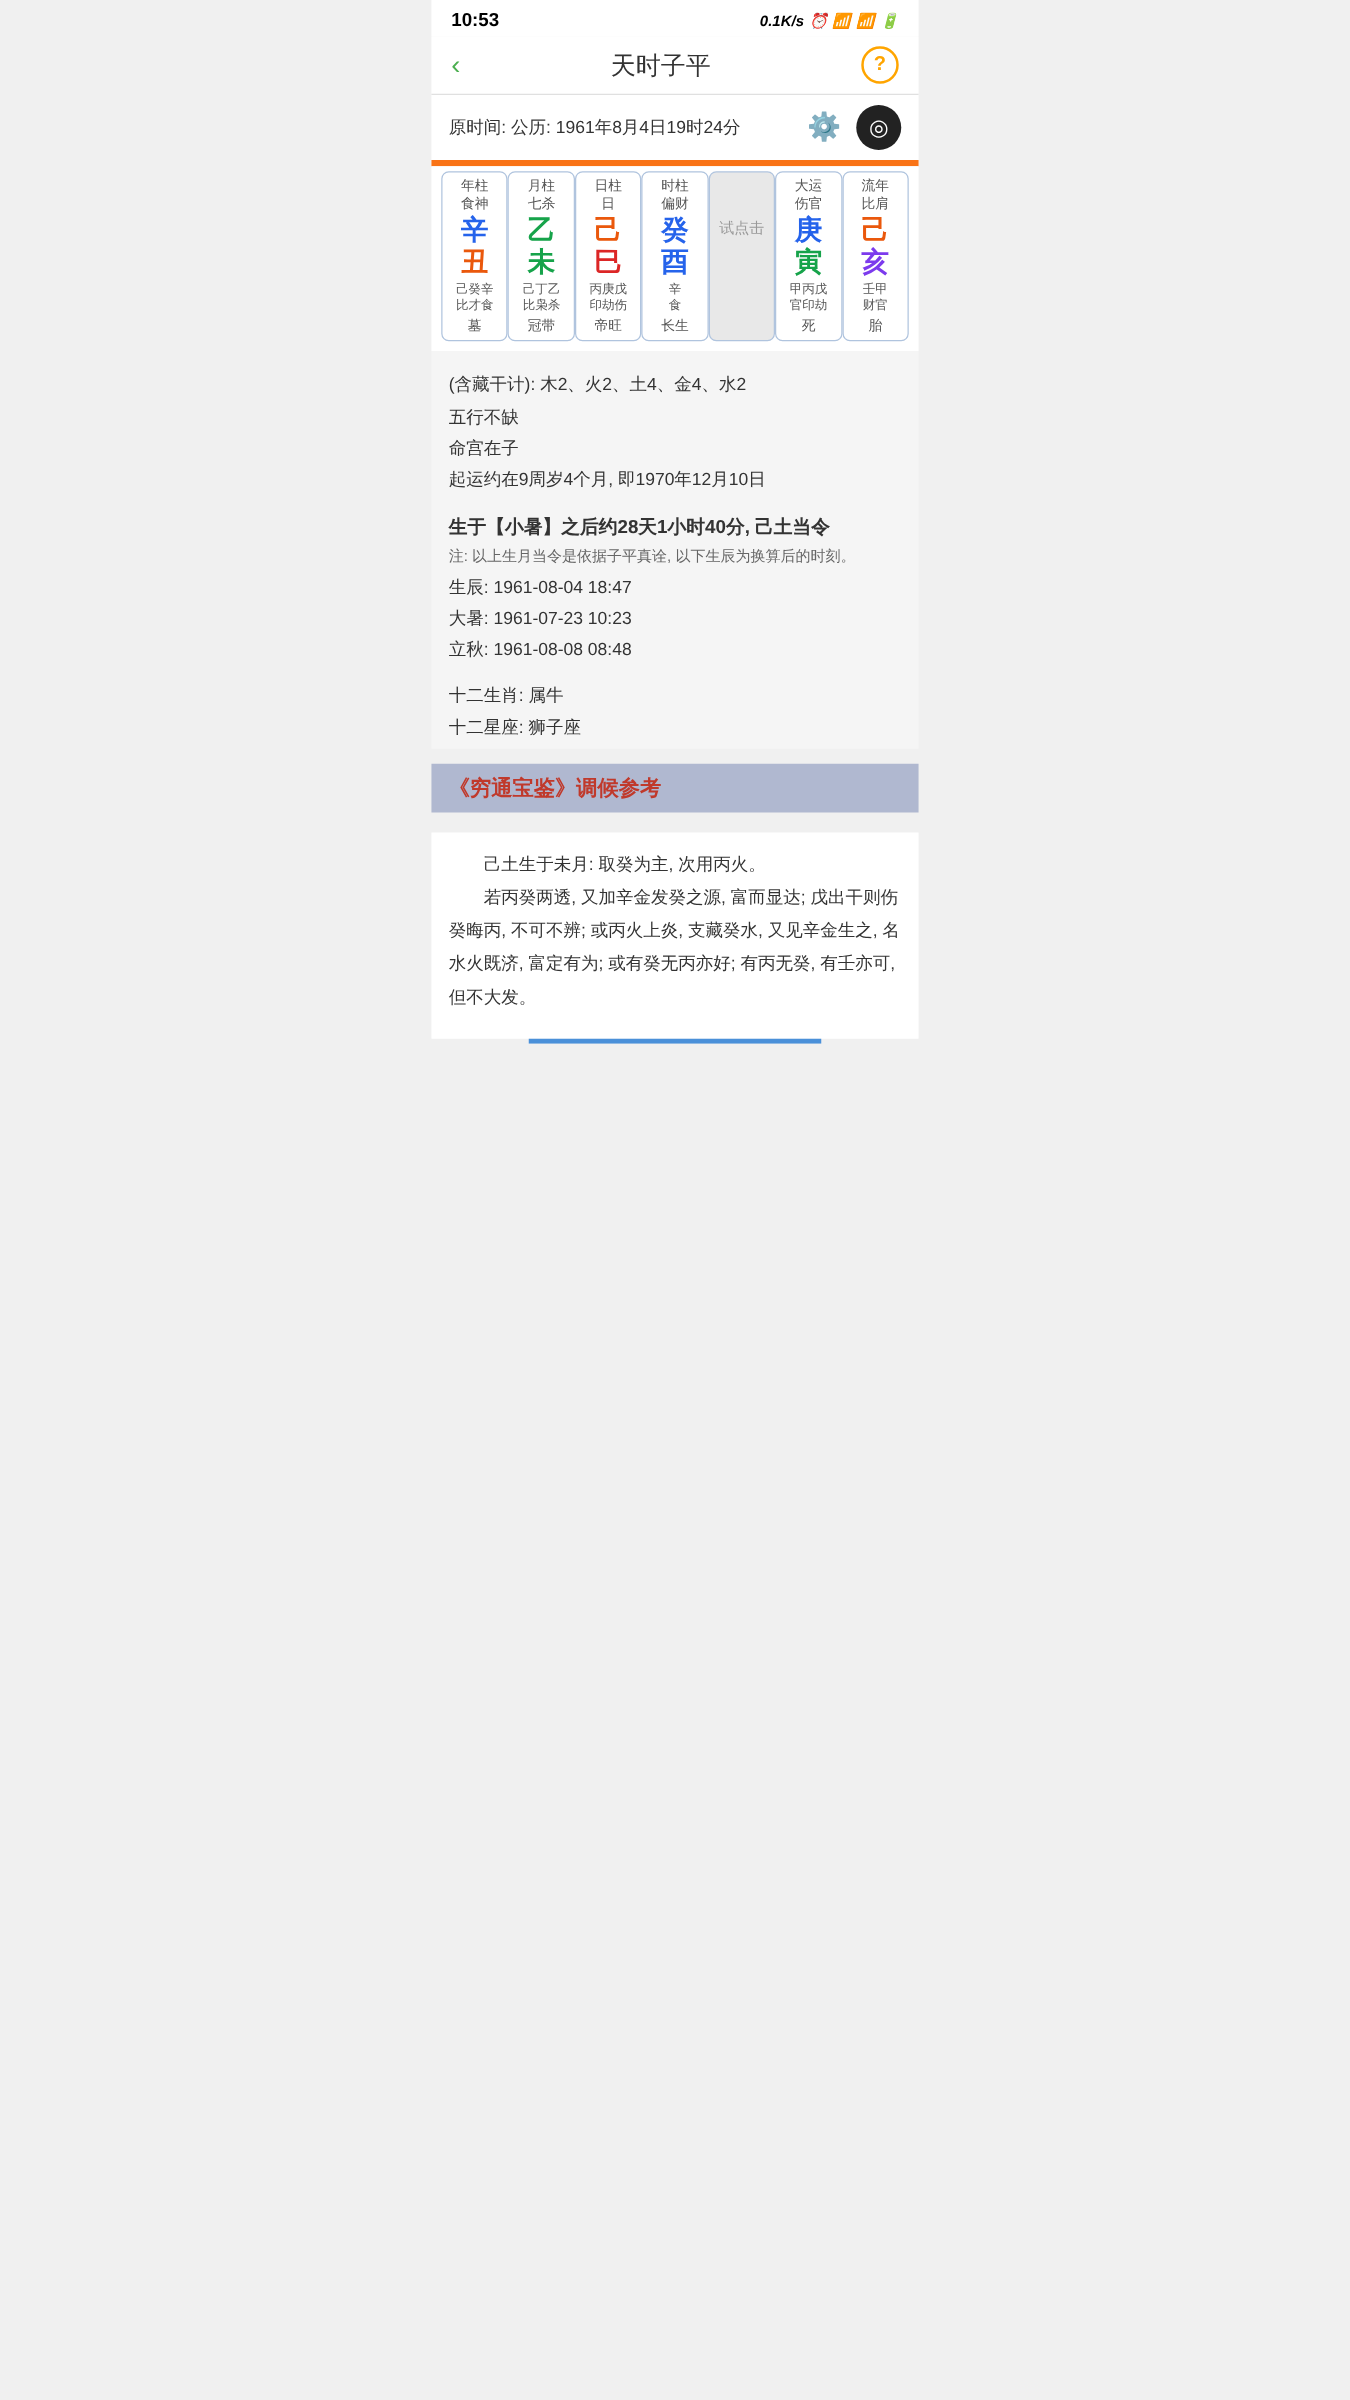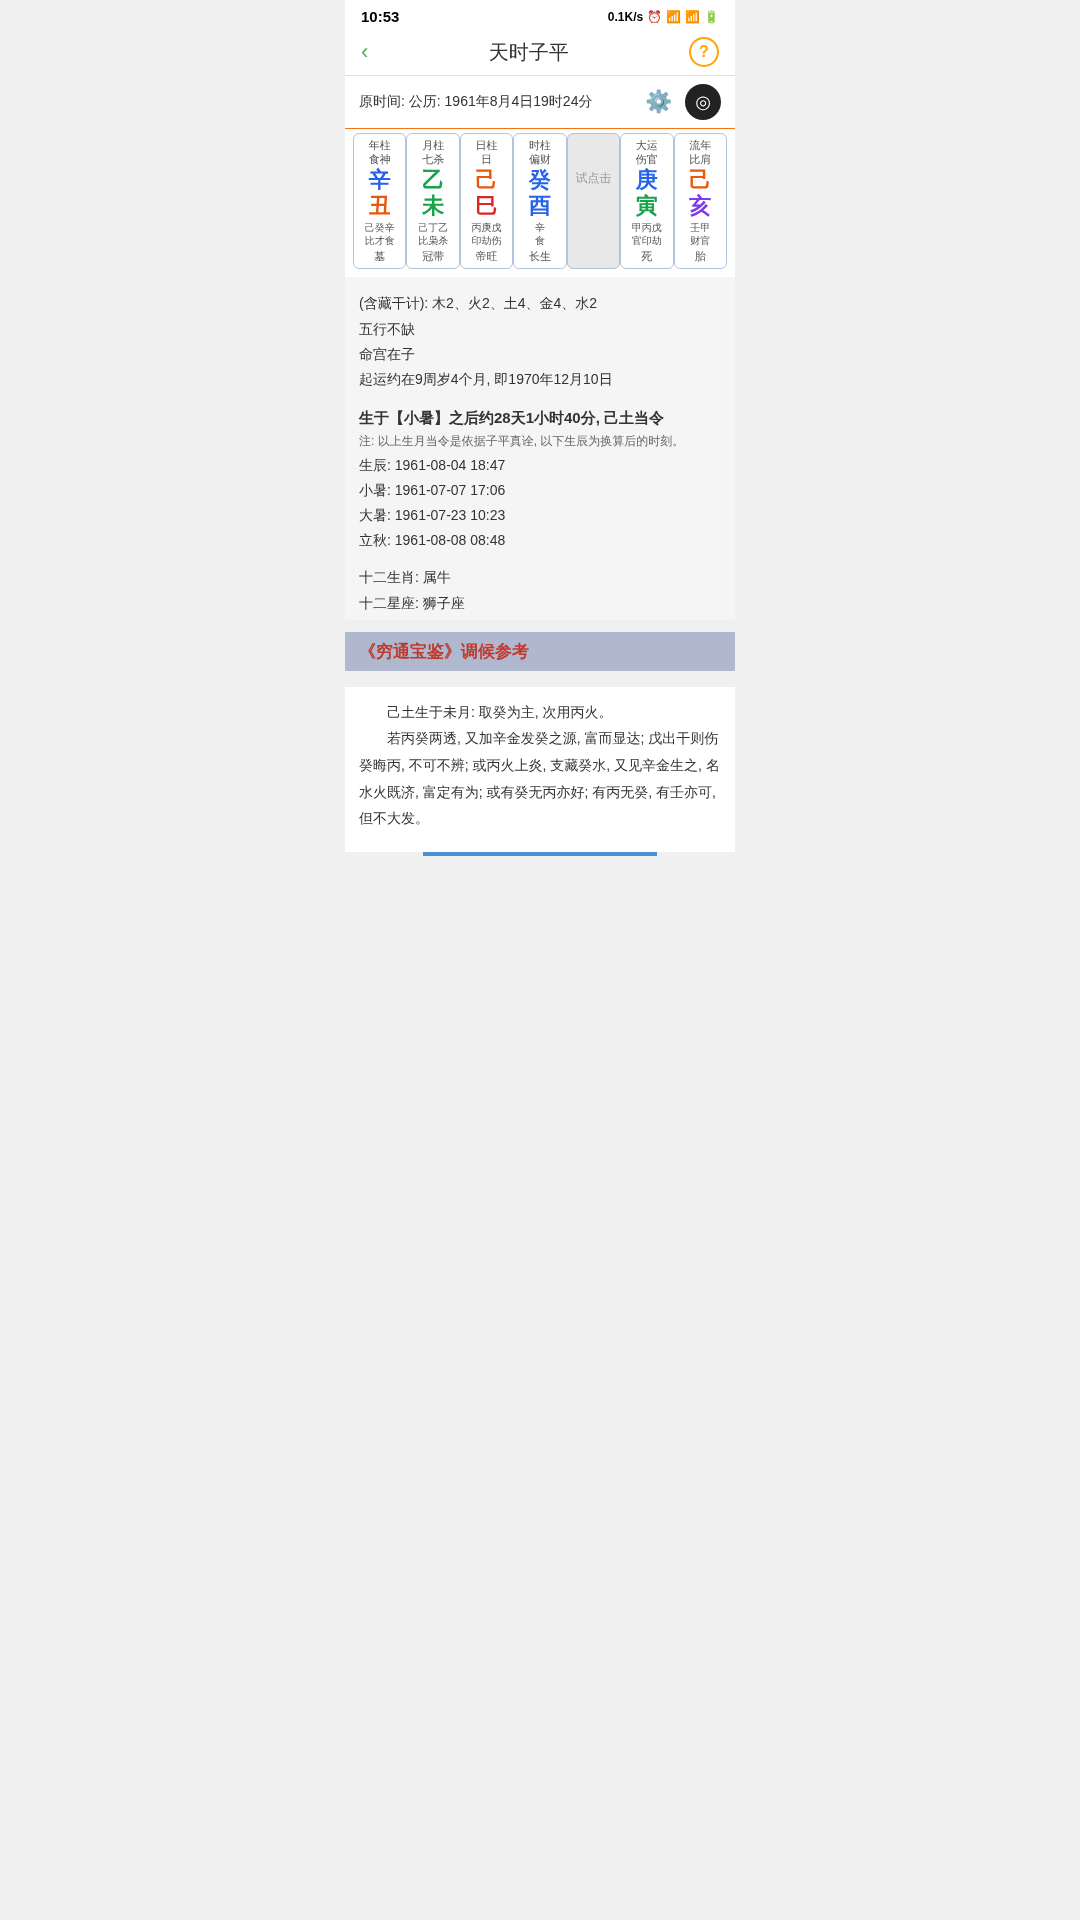--- a/index.html
+++ b/index.html
@@ -18,20 +18,21 @@
       align-items: center;
       padding: 8px 16px 4px;
       font-size: 15px;
       font-weight: 600;
     }
     .status-right {
       display: flex;
       align-items: center;
       gap: 4px;
       font-size: 12px;
+      font-style: italic;
     }
     .header {
       background: #fff;
       display: flex;
       align-items: center;
       justify-content: space-between;
       padding: 8px 16px;
       border-bottom: 1px solid #e0e0e0;
     }
     .header-title {
@@ -56,21 +57,21 @@
       font-size: 16px;
       font-weight: bold;
       cursor: pointer;
     }
     .time-bar {
       background: #fff;
       display: flex;
       align-items: center;
       justify-content: space-between;
       padding: 8px 14px;
-      border-bottom: 1px solid #f97316;
+      border-bottom: 5px solid #f97316;
     }
     .time-text {
       font-size: 14px;
       color: #333;
     }
     .time-icons {
       display: flex;
       align-items: center;
       gap: 12px;
     }
@@ -276,21 +277,20 @@
 
 <div class="info-section" id="info-section">
     <div class="info-line">(含藏干计): 木2、火2、土4、金4、水2</div>
     <div class="info-line">五行不缺</div>
     <div class="info-line">命宫在子</div>
     <div class="info-line">起运约在9周岁4个月, 即1970年12月10日</div>
     <div class="info-spacer"></div>
     <div class="info-line" style="font-weight: bold; font-size: 15px;">生于【小暑】之后约28天1小时40分, 己土当令</div>
     <div class="info-line" style="font-size: 12px; color: rgb(102, 102, 102);">注: 以上生月当令是依据子平真诠, 以下生辰为换算后的时刻。</div>
     <div class="info-line">生辰: 1961-08-04 18:47</div>
-    <div class="info-line">小暑: 1961-07-07 17:06</div>
     <div class="info-line">大暑: 1961-07-23 10:23</div>
     <div class="info-line">立秋: 1961-08-08 08:48</div>
     <div class="info-spacer"></div>
     <div class="info-line">十二生肖: 属牛</div>
     <div class="info-line">十二星座: 狮子座</div>
   </div>
 
 <div class="section-header">
   <span class="section-header-text">《穷通宝鉴》调候参考</span>
 </div>

